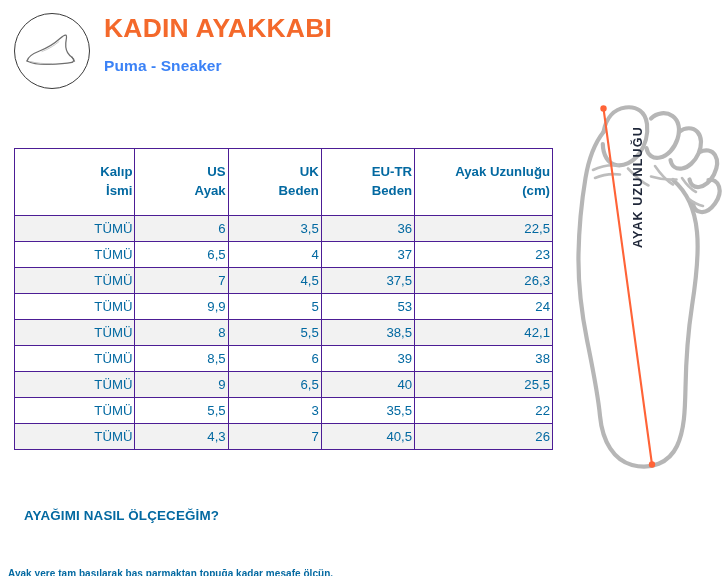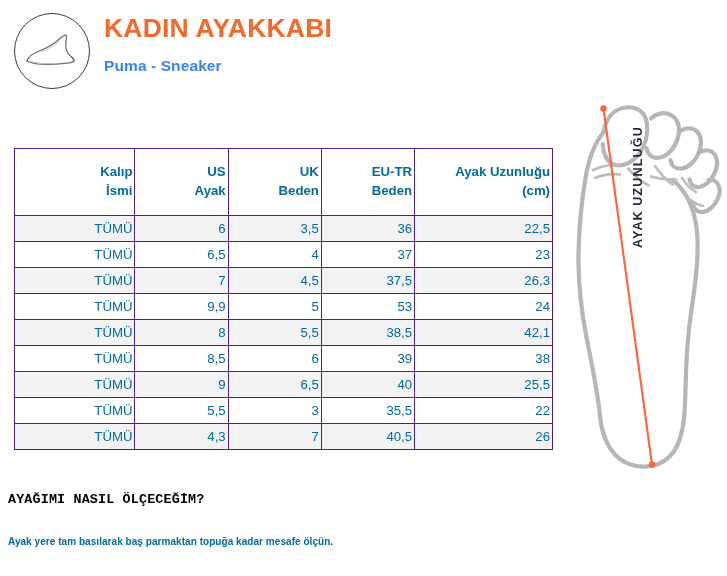--- a/index.html
+++ b/index.html
@@ -132,25 +132,24 @@
   
   #footer {
     position: absolute;
     left: 8px;
     top: 492px;
     width: 620px;
   }
   #measure-heading {
     font-size: 13.4px;
     font-weight: bold;
-    color: #000000;
+    color: #0369a1;
     letter-spacing: 0.15px;
-    margin: 0;
-    white-space: nowrap;
-    font-family: Liberation Mono, monospace;
+    margin: 16px;
+    white-space: nowrap;
   }
   #measure-text {
     font-size: 10px;
     font-weight: bold;
     color: #0369a1;
     margin: 0;
     padding-top: 29px;
     letter-spacing: 0.05px;
     white-space: nowrap;
   }

